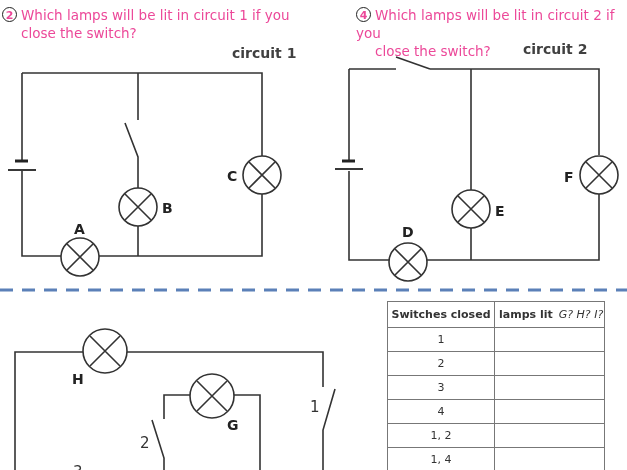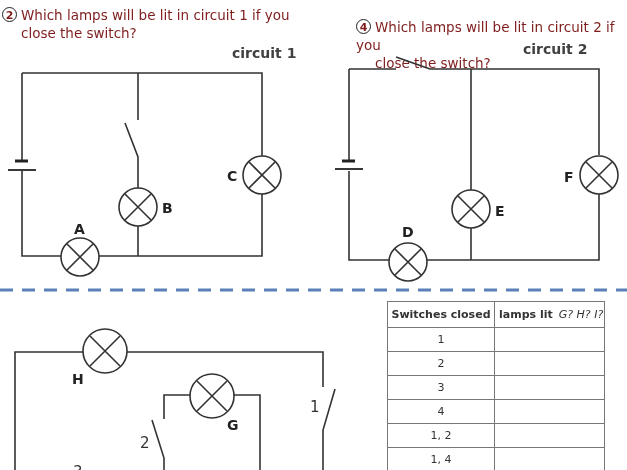--- a/index.html
+++ b/index.html
@@ -1,20 +1,20 @@
 <!DOCTYPE html>
 <html><head>
 <meta charset="utf-8">
 <style>
   html, body { margin: 0; padding: 0; background: #ffffff; }
   body { width: 627px; height: 470px; position: relative; overflow: hidden; font-family: "DejaVu Sans", sans-serif; color: #2b2b2b; }
-  .q { position: absolute; font-size: 13.5px; line-height: 18px; color: #7f1d1d; }
+  .q { position: absolute; font-size: 13.5px; line-height: 18px; color: #ec4899; }
   .q .num { display: inline-block; width: 15px; height: 15px; border: 1.6px solid #222; border-radius: 50%; text-align: center; line-height: 15px; font-size: 11px; font-weight: bold; margin-right: 4px; vertical-align: 1px; box-sizing: border-box; }
   .q1 { left: 2px; top: 6px; width: 310px; }
-  .q2 { left: 356px; top: 18px; width: 271px; }
+  .q2 { left: 356px; top: 6px; width: 271px; }
   .ctitle { position: absolute; font-weight: bold; font-size: 14px; color: #404040; }
   svg { position: absolute; left: 0; top: 0; }
   .wire { stroke: #333; stroke-width: 1.6; fill: none; }
   .lamp { stroke: #333; stroke-width: 1.6; fill: #fff; }
   .lbl { font-family: "DejaVu Sans", sans-serif; font-weight: bold; font-size: 14px; fill: #222; }
   .swl { font-family: "DejaVu Sans", sans-serif; font-size: 15px; fill: #333; }
   table.sw { position: absolute; left: 387px; top: 301px; border-collapse: collapse; font-size: 11px; color: #333; }
   table.sw td, table.sw th { border: 1px solid #777; height: 23px; padding: 0; }
   table.sw th { height: 25px; font-weight: bold; font-size: 11px; }
   table.sw .c1 { width: 106px; text-align: center; }

